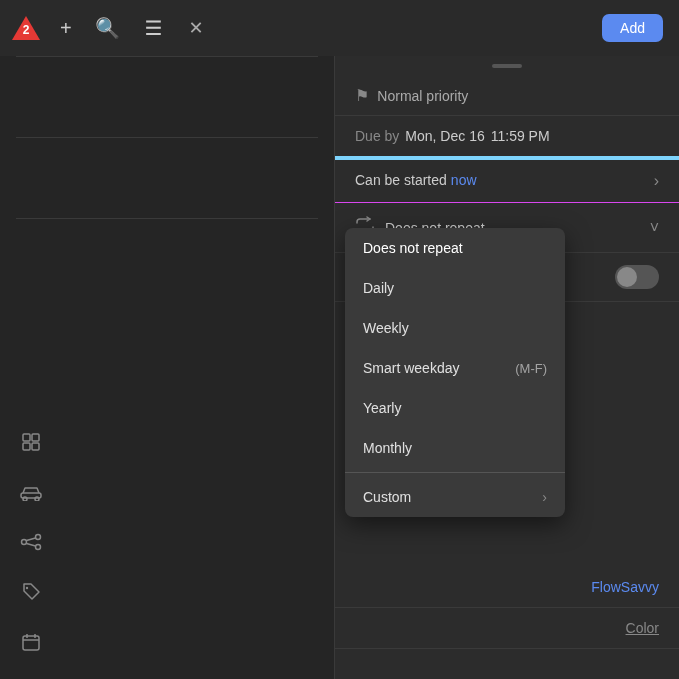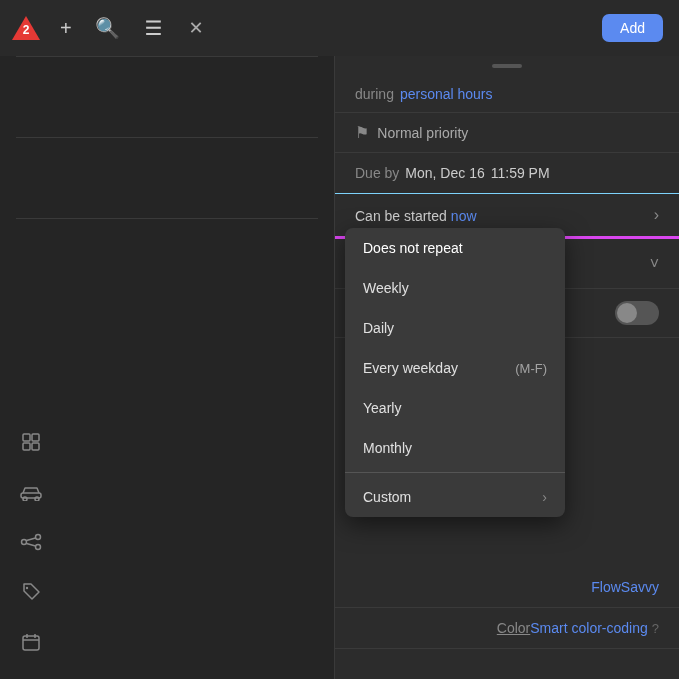--- a/index.html
+++ b/index.html
@@ -172,34 +172,34 @@
       color: #888;
     }
 
     .due-row {
       padding: 12px 20px;
       display: flex;
       align-items: center;
       gap: 6px;
       font-size: 14px;
       color: #ccc;
-      border-bottom: 1px solid #7dd3fc;
+      border-bottom: 4px solid #7dd3fc;
     }
     .due-row .label {
       color: #888;
     }
 
     .can-start-row {
       padding: 12px 20px;
       display: flex;
-      align-items: flex-end;
+      align-items: flex-start;
       justify-content: space-between;
       font-size: 14px;
       color: #ccc;
-      border-bottom: 3px solid #d946ef;
+      border-bottom: 1px solid #d946ef;
       cursor: pointer;
     }
     .can-start-row .left-part {
       display: flex;
       align-items: center;
       gap: 4px;
     }
     .chevron-right {
       color: #888;
       font-size: 16px;
@@ -390,24 +390,20 @@
   </div>
 </div>
 
 <div class="right-panel">
   <div class="panel-content">
 
     <div class="panel-top-indicator">
       <span></span>
     </div>
 
-    <div class="info-row">
-      <span class="label">during</span>
-      <span class="value-blue">personal hours</span>
-    </div>
 
     <div class="flag-row">
       <span class="flag-icon">⚑</span>
       <span>Normal priority</span>
     </div>
 
     <div class="due-row">
       <span class="label">Due by</span>
       <span class="value-blue">Mon, Dec 16</span>
       <span class="value-blue">11:59 PM</span>
@@ -442,27 +438,27 @@
       </div>
     </div>
 
   </div>
 
   <div class="dropdown-menu">
     <div class="dropdown-item selected">
       <span>Does not repeat</span>
     </div>
     <div class="dropdown-item">
+      <span>Daily</span>
+    </div>
+    <div class="dropdown-item">
       <span>Weekly</span>
     </div>
     <div class="dropdown-item">
-      <span>Daily</span>
-    </div>
-    <div class="dropdown-item">
-      <span>Every weekday</span>
+      <span>Smart weekday</span>
       <span class="sub-label">(M-F)</span>
     </div>
     <div class="dropdown-item">
       <span>Yearly</span>
     </div>
     <div class="dropdown-item">
       <span>Monthly</span>
     </div>
     <div class="dropdown-divider"></div>
     <div class="dropdown-item">
@@ -470,20 +466,16 @@
       <span class="chevron-sub">›</span>
     </div>
   </div>
 
   <div style="position:absolute; bottom:30px; left:0; right:0;">
     <div class="bottom-row">
       <span class="value">FlowSavvy</span>
     </div>
     <div class="bottom-row">
       <span class="label">Color</span>
-      <div style="display:flex;align-items:center;gap:4px;">
-        <span class="value">Smart color-coding</span>
-        <span class="help">?</span>
-      </div>
     </div>
   </div>
 
 </div>
 
 </body></html>

